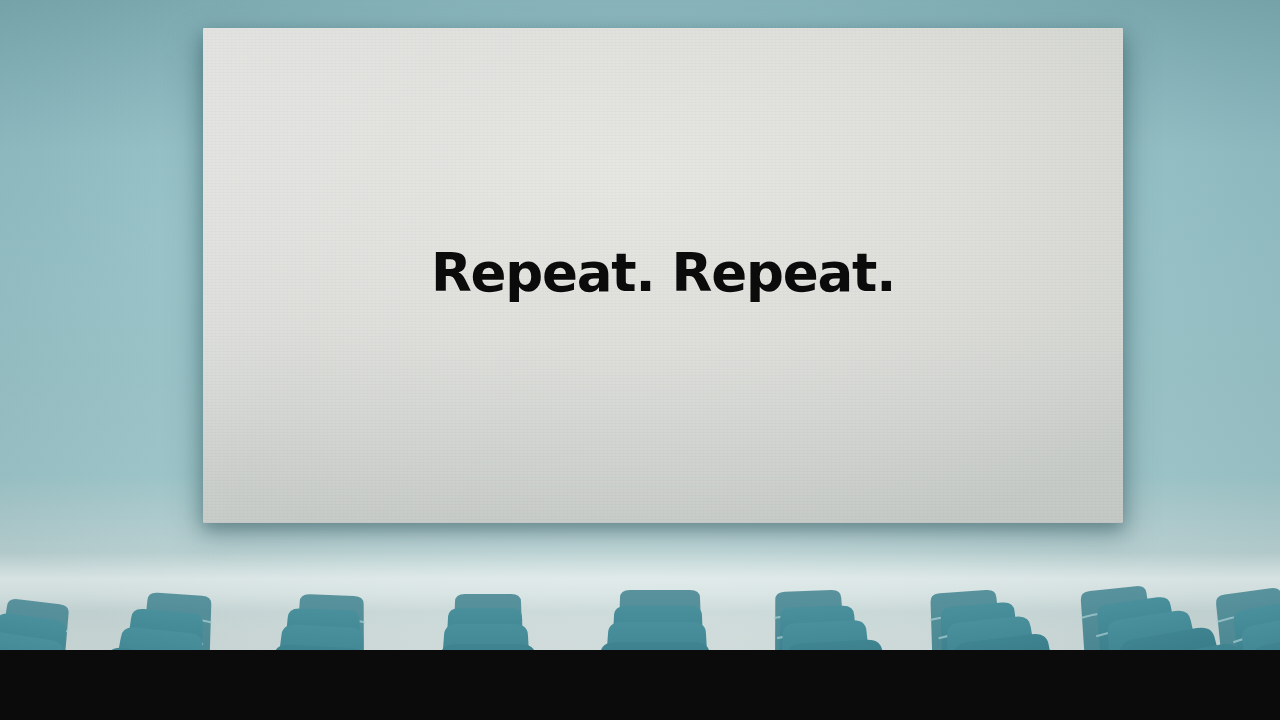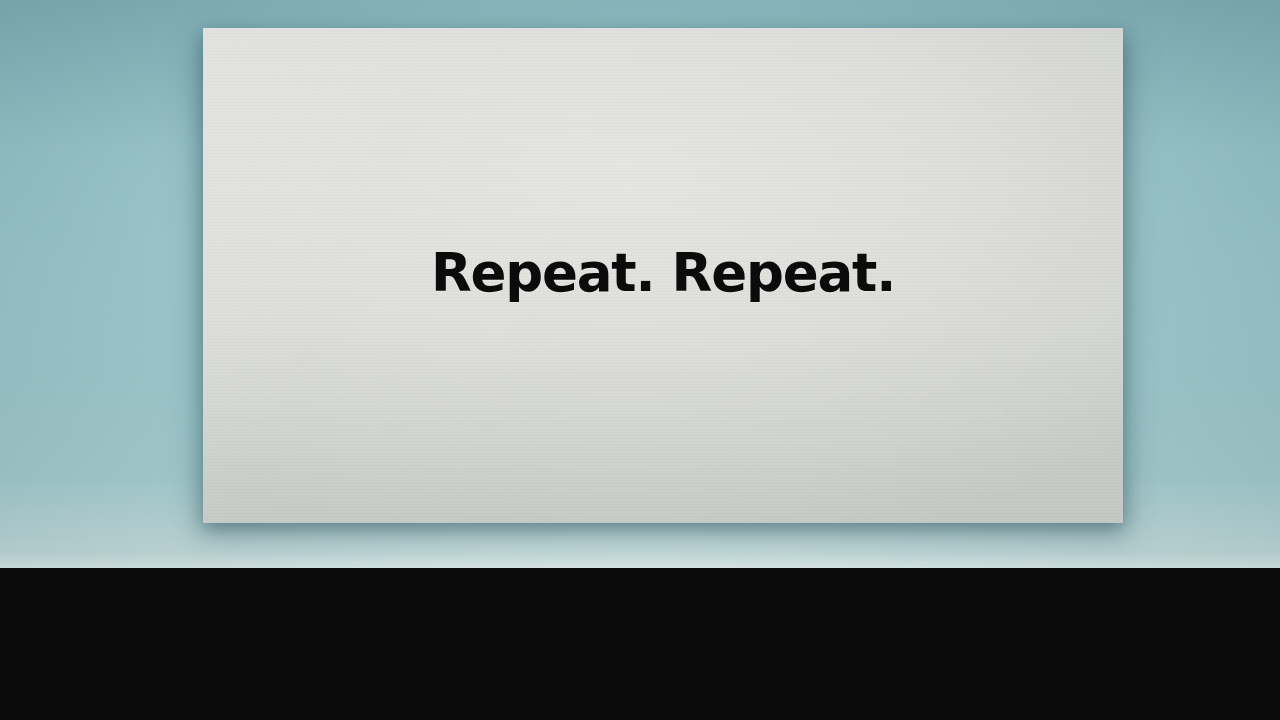--- a/index.html
+++ b/index.html
@@ -3,21 +3,21 @@
 <meta charset="utf-8">
 <style>
   html, body {
     margin: 0;
     padding: 0;
     background: #0b0b0b;
   }
   .stage {
     position: relative;
     width: 1280px;
-    height: 568px;
+    height: 650px;
     overflow: hidden;
     font-family: "Liberation Sans", sans-serif;
   }
 
   
   .wall {
     position: absolute;
     left: 0; top: 0;
     width: 1280px; height: 720px;
     background:

